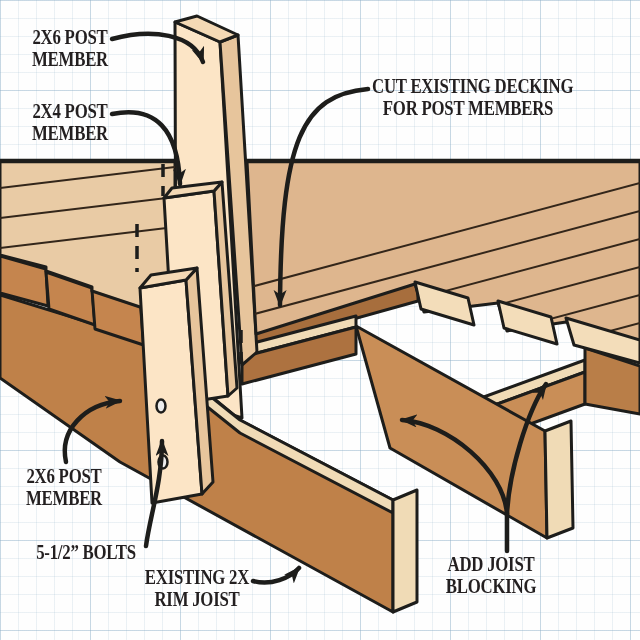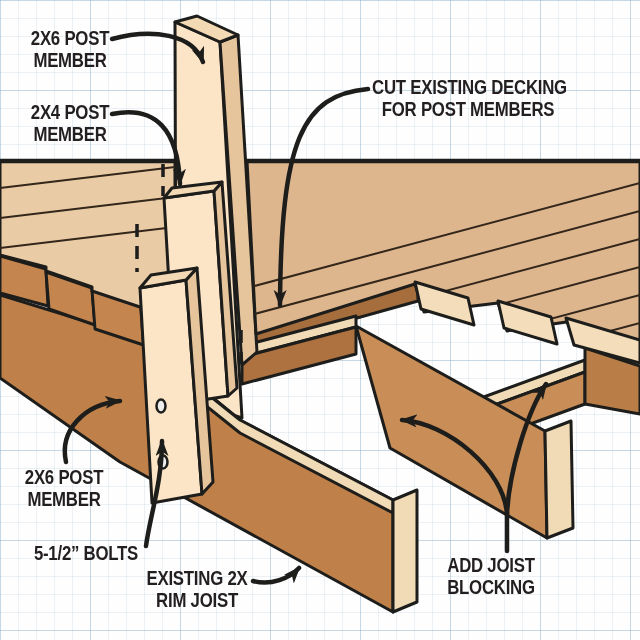--- a/index.html
+++ b/index.html
@@ -5,21 +5,21 @@
   html,body{margin:0;padding:0;background:#ffffff;}
   #stage{
     position:relative;width:640px;height:640px;overflow:hidden;
     background-color:#fefefe;
     background-image:
       linear-gradient(to right, rgba(140,175,200,.38) 1px, transparent 1px),
       linear-gradient(to bottom, rgba(140,175,200,.38) 1px, transparent 1px),
       linear-gradient(to right, rgba(140,175,200,.17) 1px, transparent 1px),
       linear-gradient(to bottom, rgba(140,175,200,.17) 1px, transparent 1px);
     background-size:90px 90px,90px 90px,18px 18px,18px 18px;
-    font-family:Liberation Sans, sans-serif;
+    font-family:Liberation Serif, serif;
   }
   svg{position:absolute;left:0;top:0;}
   .lumber{stroke:#1d1d1b;stroke-width:3;stroke-linejoin:round;}
   .thin{stroke:#33261a;stroke-width:2;fill:none;}
   .edge{stroke:#1d1d1b;stroke-width:4.5;fill:none;stroke-linecap:butt;}
   .leader{stroke:#1d1d1b;stroke-width:4.5;fill:none;stroke-linecap:round;}
   .dash{stroke:#1d1d1b;stroke-width:3.5;fill:none;stroke-dasharray:13 9;}
   .callout{
     position:absolute;text-align:center;color:#231f20;
     font-weight:bold;font-size:21px;line-height:1.04;letter-spacing:-.3px;

